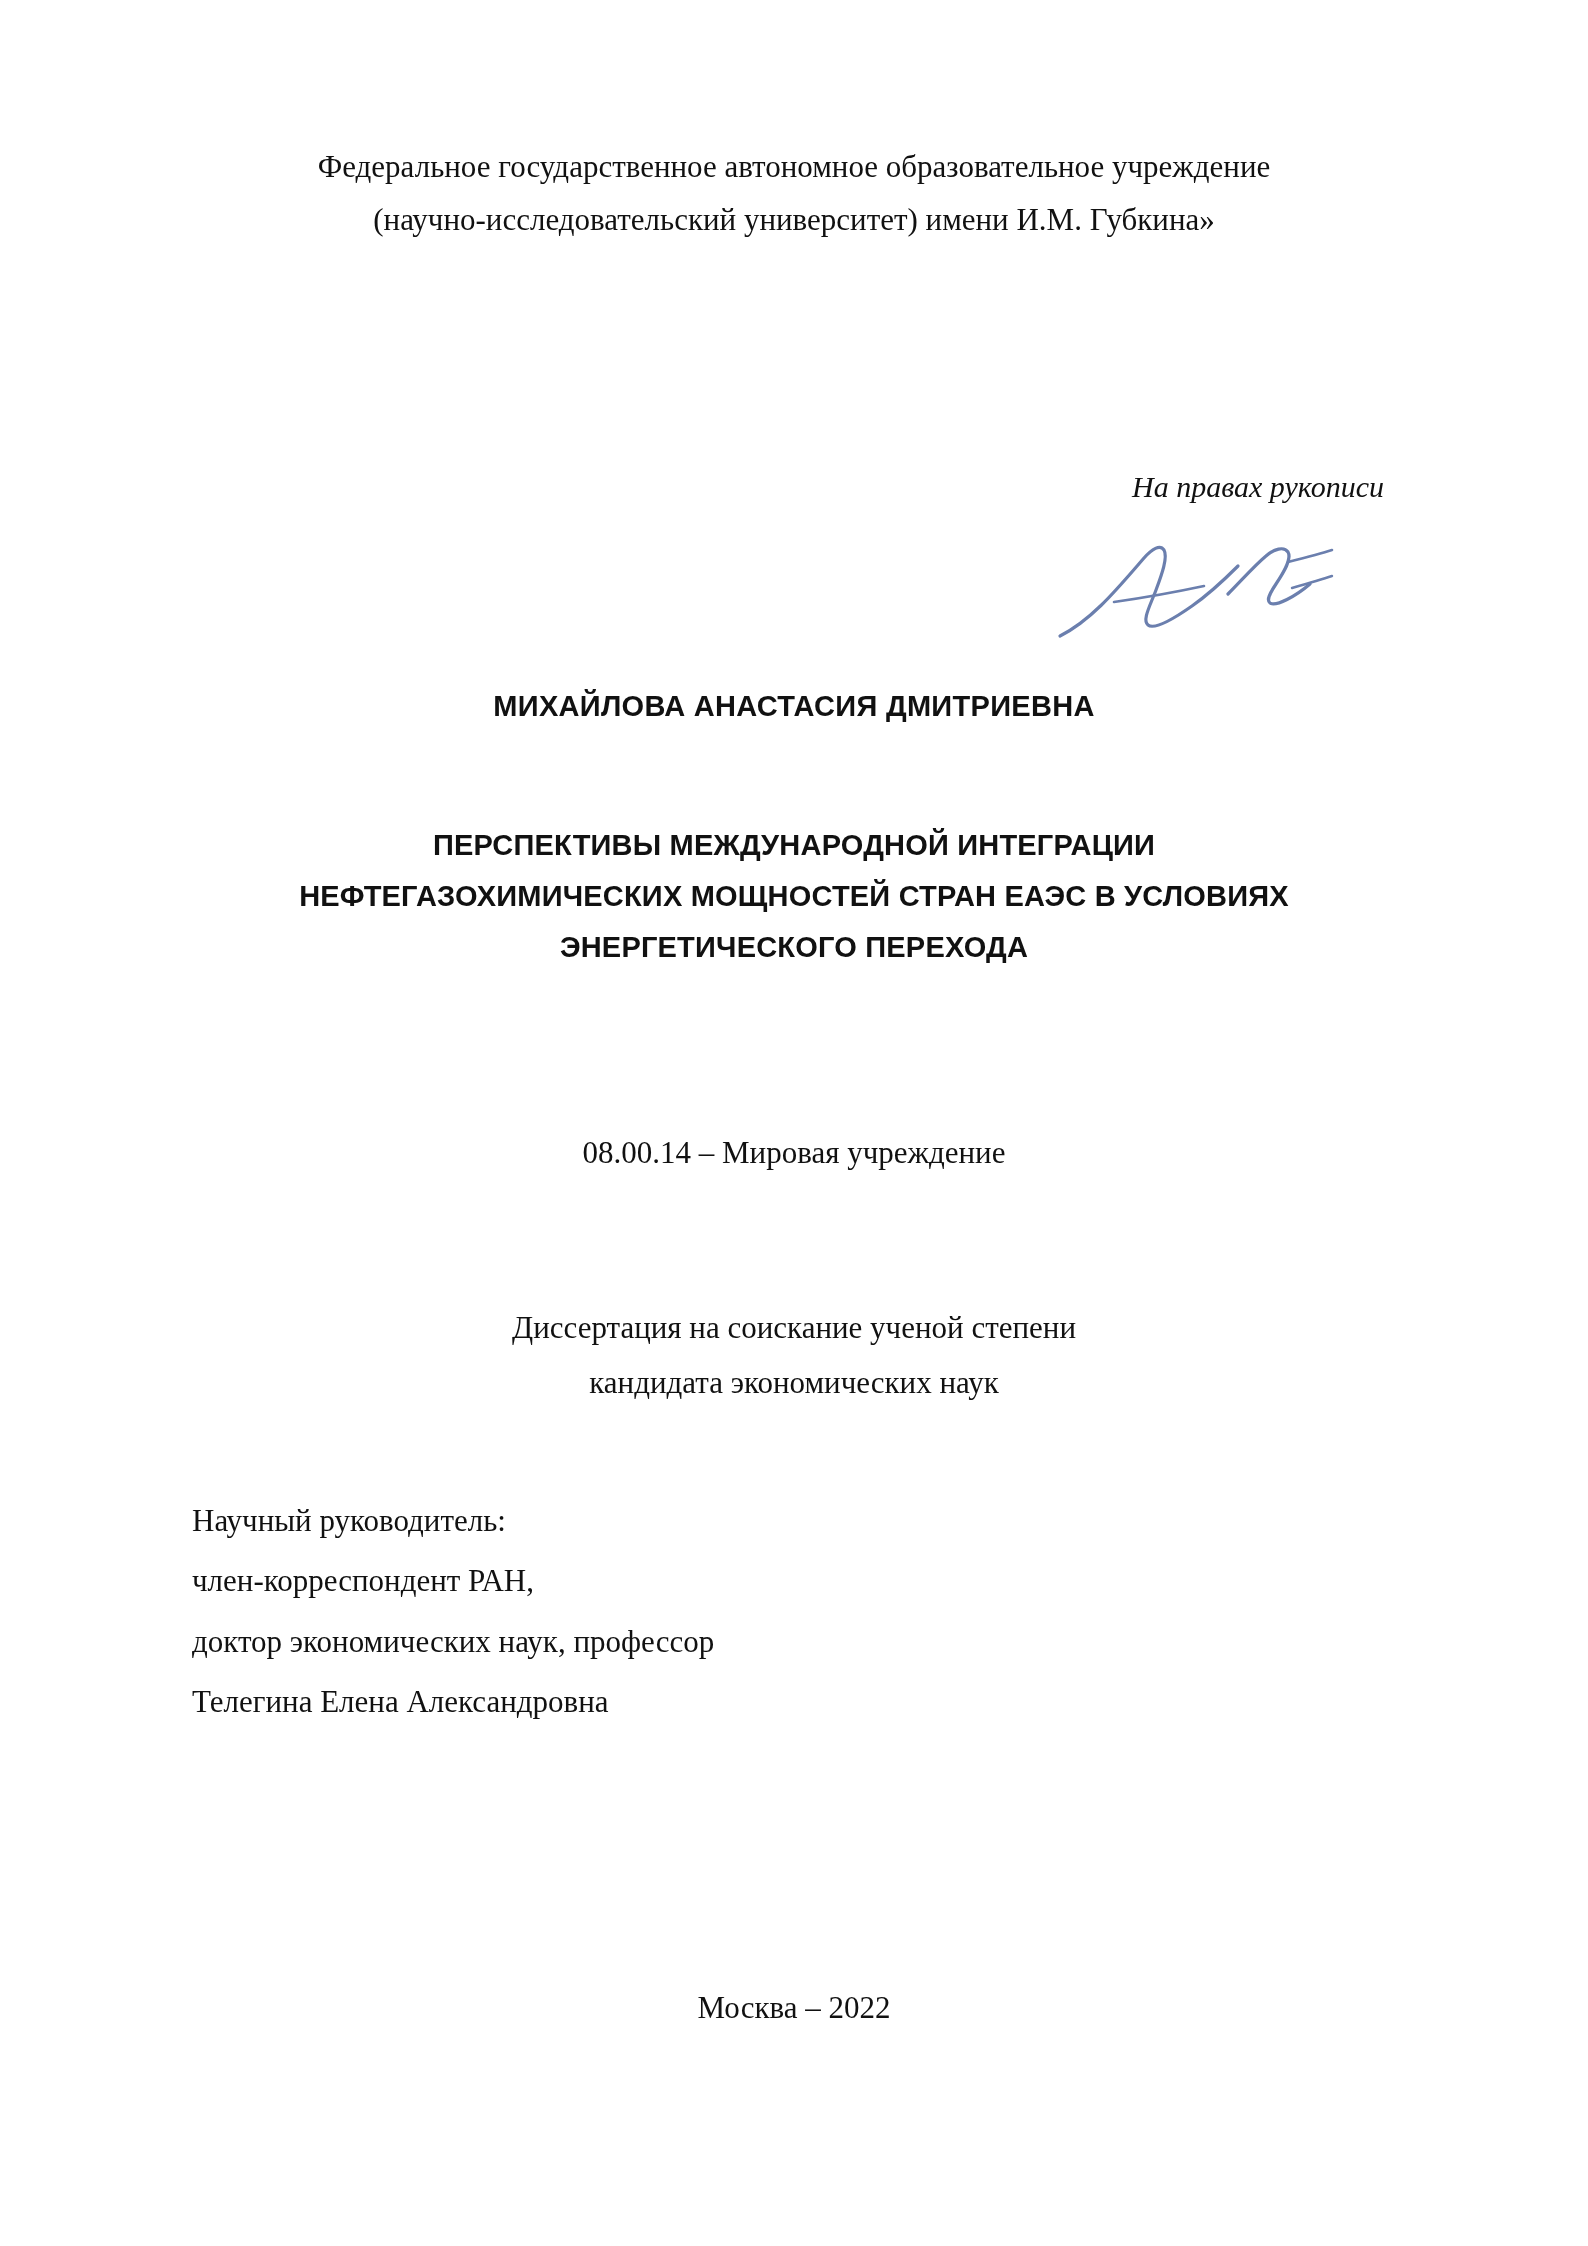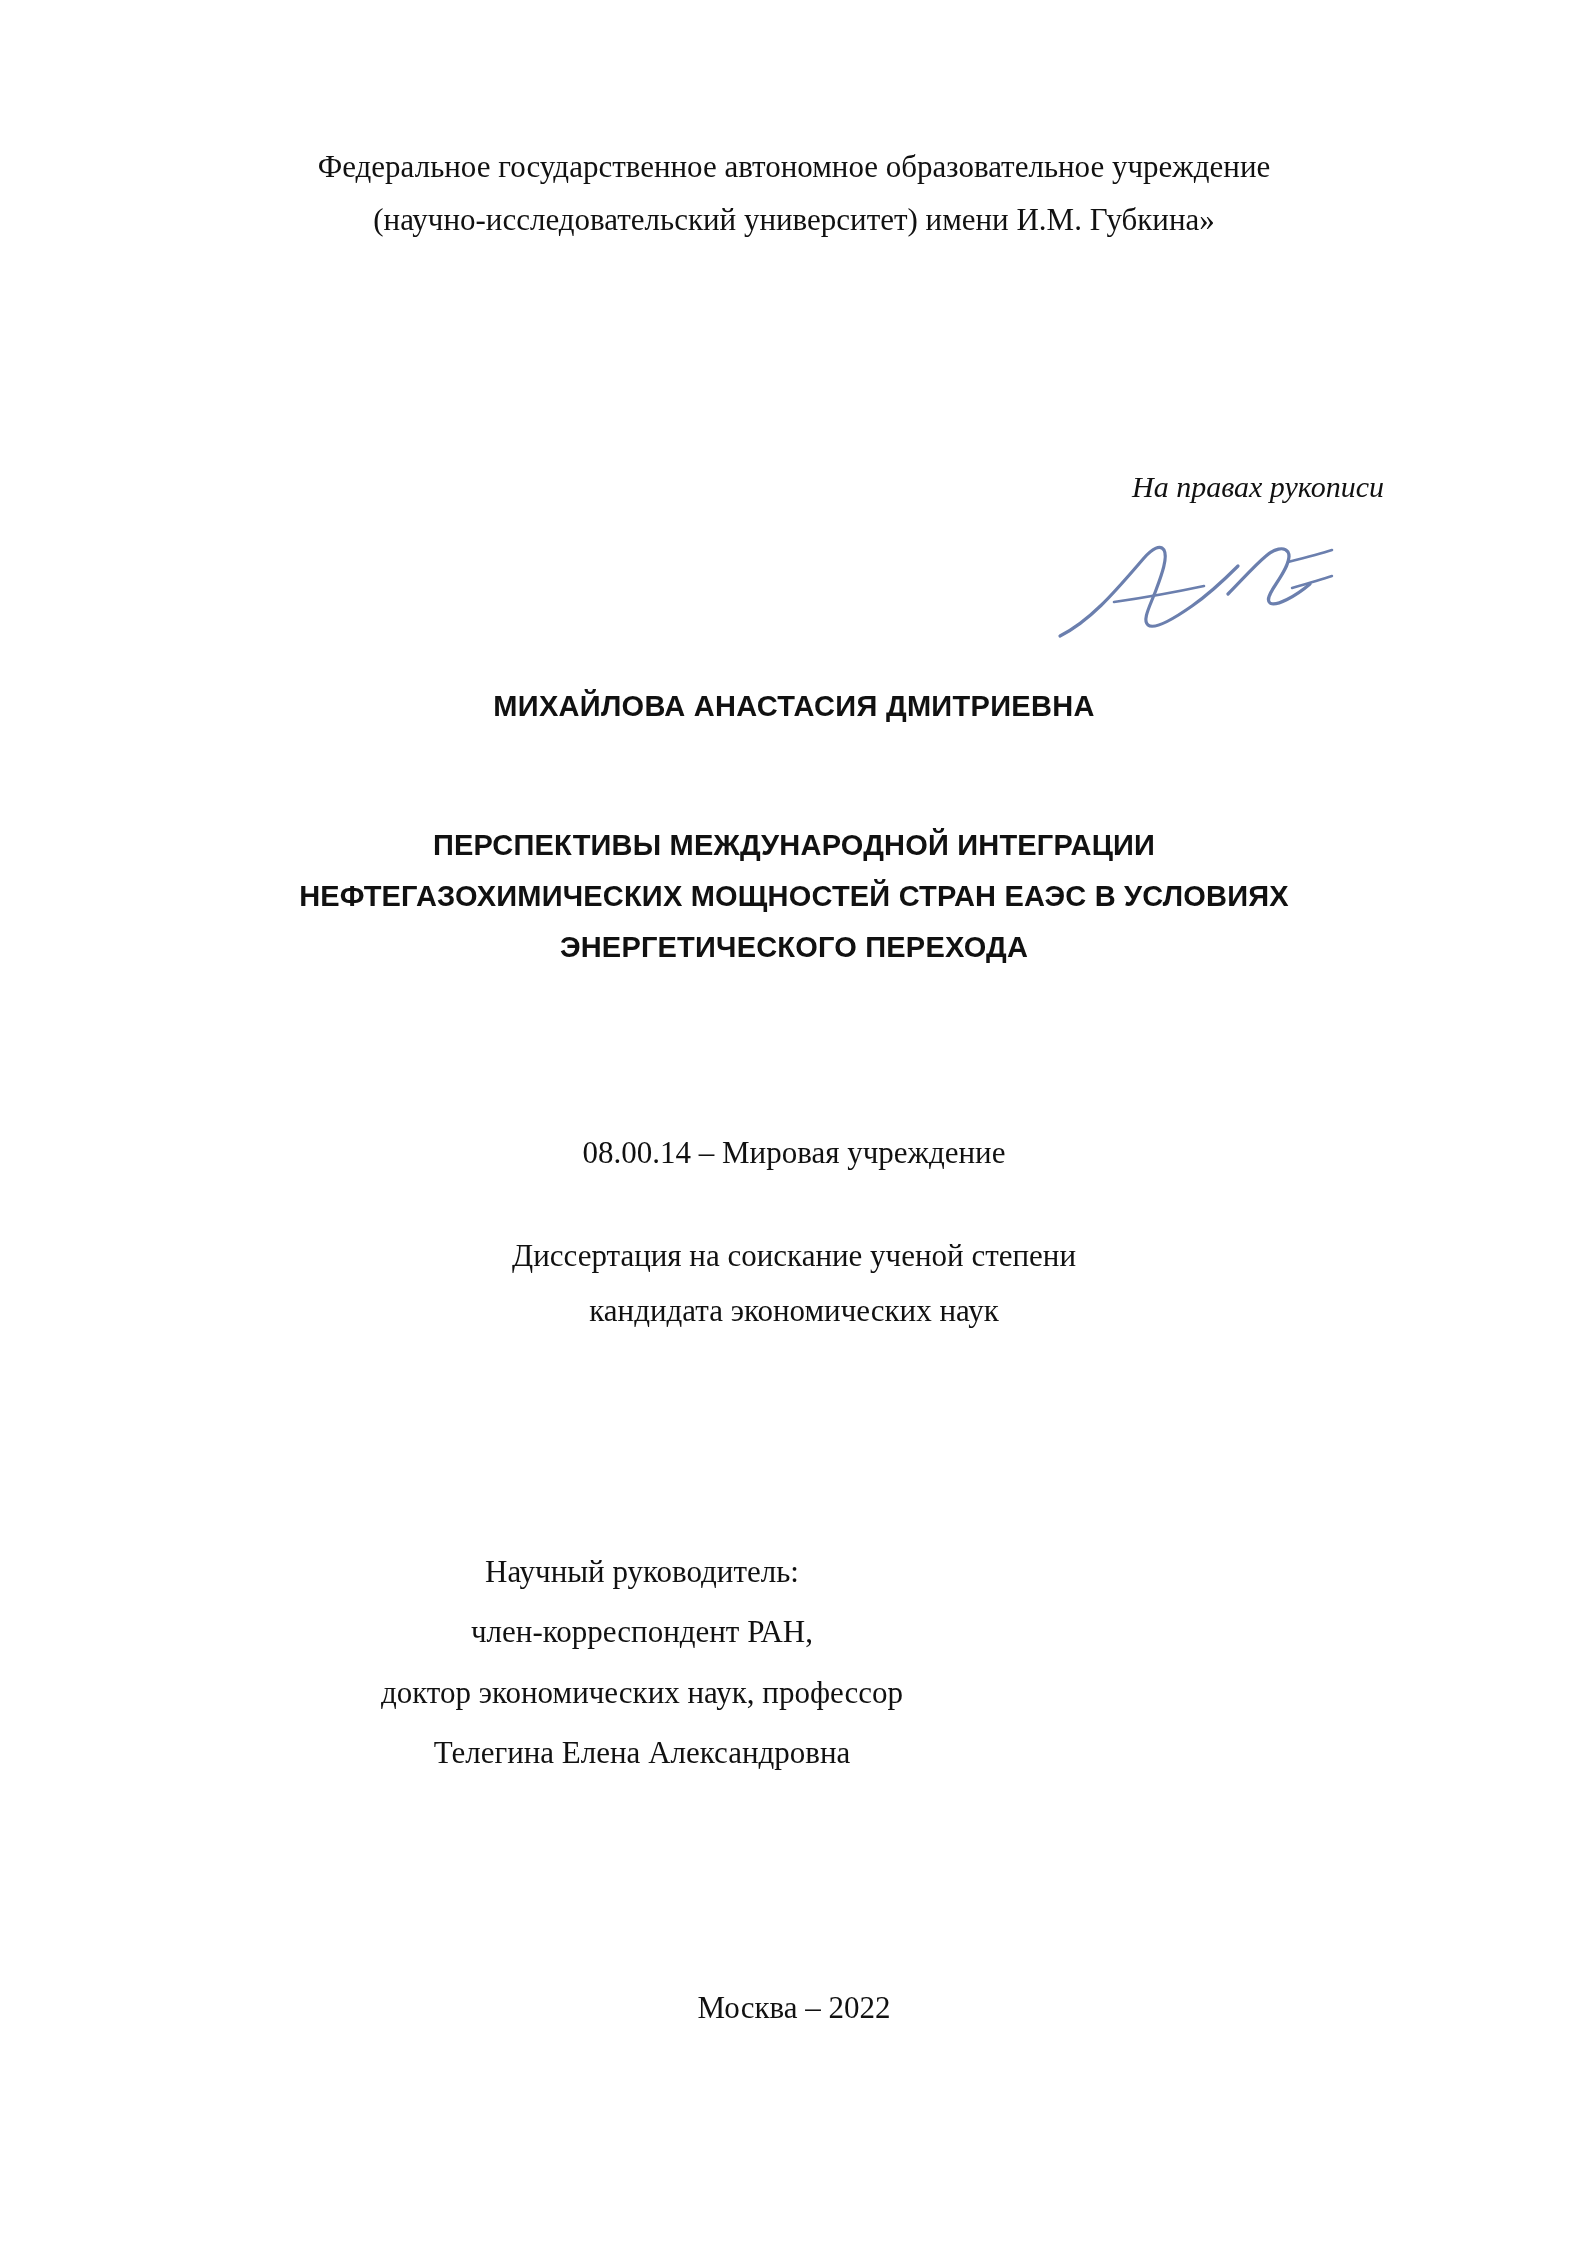--- a/index.html
+++ b/index.html
@@ -102,35 +102,35 @@
     top: 1135px;
     left: 0;
     width: 1216px;
     text-align: center;
     font-size: 31px;
   }
 
   
   .degree {
     position: absolute;
-    top: 1228px;
+    top: 1300px;
     left: 0;
     width: 1216px;
     text-align: center;
     font-size: 31px;
     line-height: 1.78;
   }
 
   
   .supervisor {
     position: absolute;
-    top: 1542px;
+    top: 1491px;
     left: 6px;
     width: 900px;
-    text-align: center;
+    text-align: left;
     font-size: 31px;
     line-height: 1.95;
   }
 
   
   .footer {
     position: absolute;
     top: 1990px;
     left: 0;
     width: 1216px;

